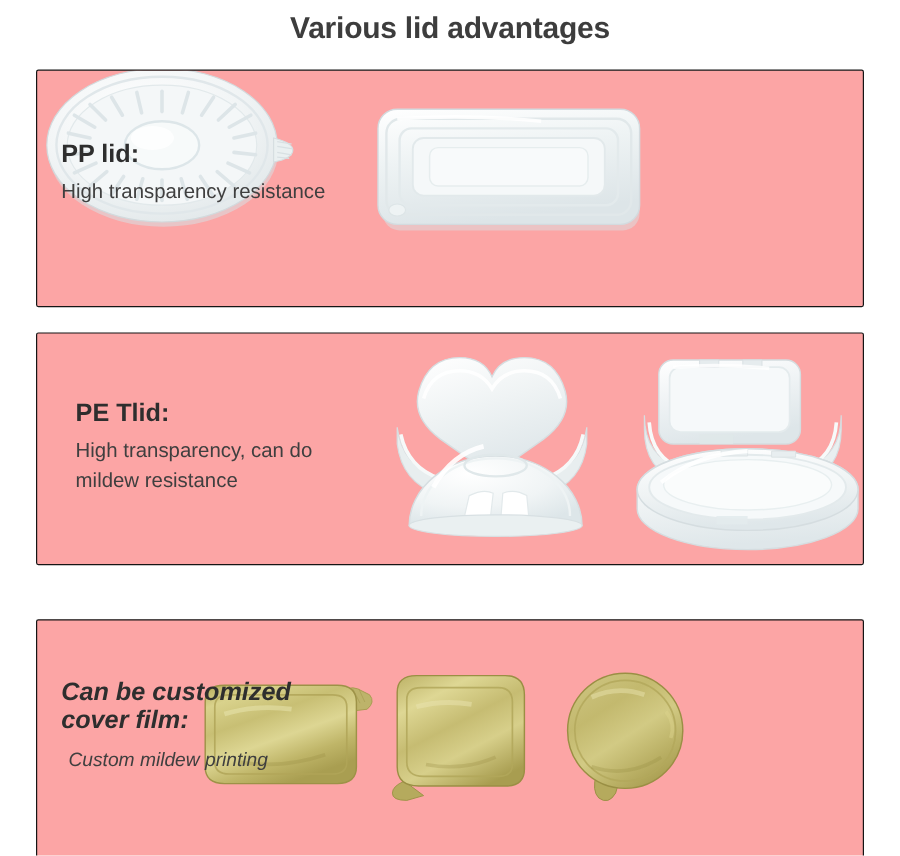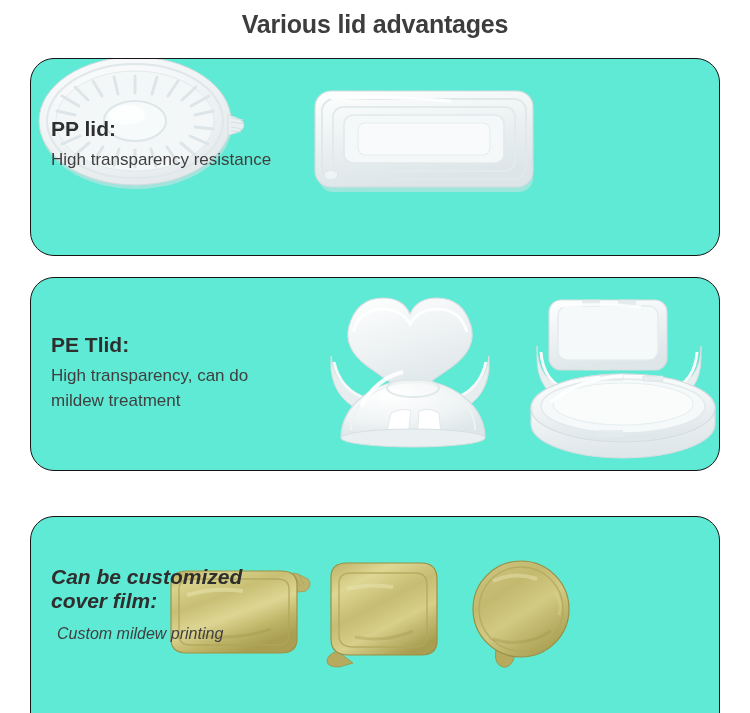--- a/index.html
+++ b/index.html
@@ -29,36 +29,36 @@
     color: #3d3d3d;
     letter-spacing: -0.2px;
   }
 
   
   .panel {
     position: absolute;
     left: 30px;
     width: 690px;
     border: 1.4px solid #151515;
-    border-radius: 24px;
-    background: #5eead4;
+    border-radius: 2px;
+    background: #fca5a5;
     box-sizing: border-box;
     overflow: hidden;
   }
   #panel-1 { top: 58px;  height: 198px; }
   #panel-2 { top: 277px; height: 194px; }
   #panel-3 { top: 516px; height: 232px; font-style: italic; }
 
   .panel-text {
     position: absolute;
     left: 20px;
     z-index: 3;
   }
   #panel-1 .panel-text { top: 58px; }
-  #panel-2 .panel-text { top: 55px; }
+  #panel-2 .panel-text { top: 55px; margin-left: 12px; }
   #panel-3 .panel-text { top: 48px; }
 
   .panel-heading {
     font-size: 21px;
     font-weight: bold;
     color: #2e2e2e;
     line-height: 1.12;
     white-space: pre-line;
     margin-bottom: 6px;
   }
@@ -235,21 +235,21 @@
         <path d="M612 98 h20 v5 h-20 z" fill="#e8eef0" stroke="#dbe3e5" stroke-width="0.8"></path>
         <path d="M566 152 h26 v7 h-26 z" fill="#e3ebed" opacity="0.9"></path>
         <path d="M520 124 q30 -24 72 -26" stroke="#ffffff" stroke-width="3.5" fill="none" opacity="0.9"></path>
       </g>
     </svg>
   </div>
 
   <div class="panel-text">
     <div class="panel-heading">PE Tlid:</div>
     <div class="panel-sub">High transparency, can do
-mildew treatment</div>
+mildew resistance</div>
   </div>
 </div>
 
 <div class="panel" id="panel-3">
 
   <div class="art">
     <svg width="688" height="194" viewBox="0 0 688 194" xmlns="http://www.w3.org/2000/svg">
       <defs>
         <linearGradient id="goldRect" x1="0" y1="0" x2="0.55" y2="1">
           <stop offset="0%" stop-color="#b6ab5c"></stop>

